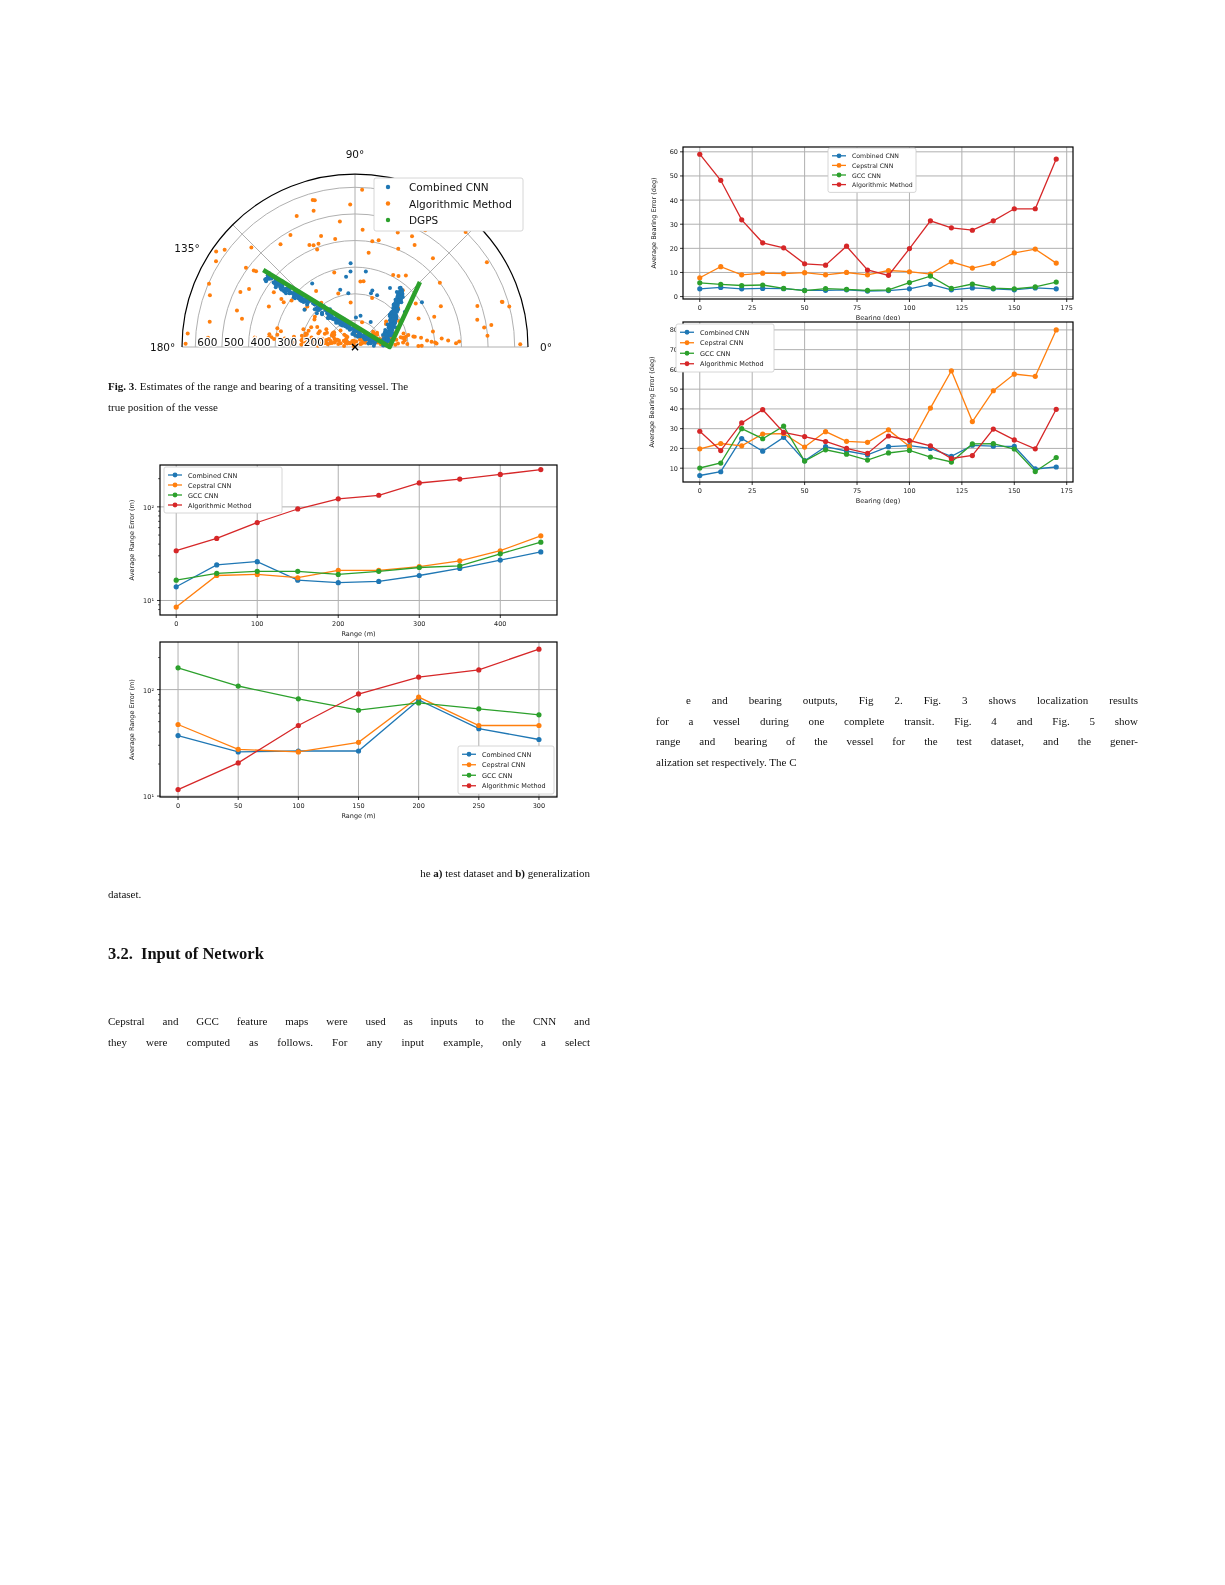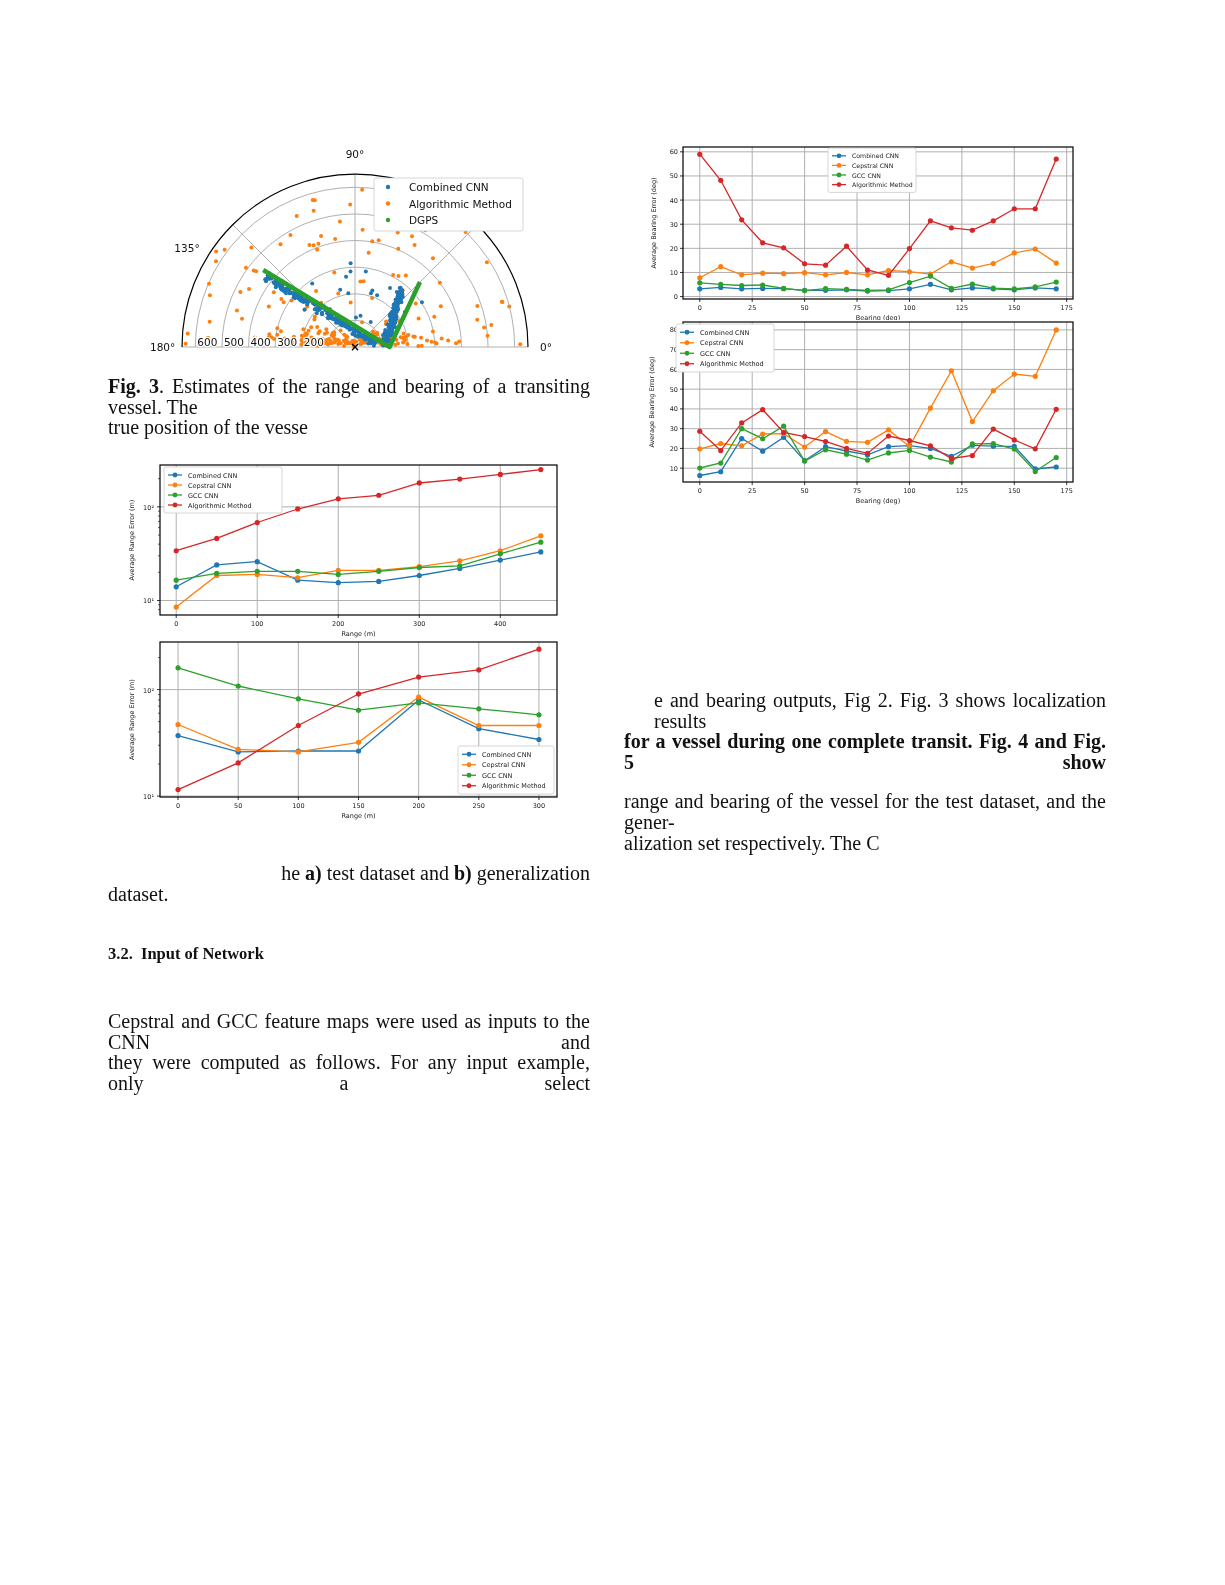--- a/index.html
+++ b/index.html
@@ -1,18 +1,18 @@
 <!DOCTYPE html>
 <html><head>
 <meta charset="utf-8">
 <style>
   html,body{margin:0;padding:0;background:#fff;}
   body{width:1225px;height:1585px;position:relative;overflow:hidden;font-family:"Liberation Serif",serif;color:#111;}
   .abs{position:absolute;}
-  .para{font-family:"Liberation Serif",serif;font-size:20px;line-height:20.6px;text-align:justify;}
+  .para{font-family:"Liberation Serif",serif;font-size:11px;line-height:20.6px;text-align:justify;}
   .fig svg text{font-family:"DejaVu Sans",sans-serif;}
   .heading{font-family:"Liberation Serif",serif;font-weight:bold;font-size:16.5px;text-align:right;}
 </style>
 </head>
 <body>
 
 <div class="abs fig" style="left:140px;top:140px;width:430px;height:225px;">
   <svg id="polar-svg" width="430" height="225">
       <path d="M 188.3846153846154 207 A 26.615384615384617 26.615384615384617 0 0 1 241.6153846153846 207" fill="none" stroke="#b0b0b0" stroke-width="1"></path>
       <path d="M 161.76923076923077 207 A 53.23076923076923 53.23076923076923 0 0 1 268.2307692307692 207" fill="none" stroke="#b0b0b0" stroke-width="1"></path>
@@ -1239,18 +1239,18 @@
         <line x1="40" x2="54" y1="38.25" y2="38.25" stroke="#2ca02c" stroke-width="1.3"></line>
         <circle cx="47" cy="38.25" r="2.4" fill="#2ca02c"></circle>
         <text x="60" y="40.75" font-size="6.5" fill="#222">GCC CNN</text>
         <line x1="40" x2="54" y1="48.75" y2="48.75" stroke="#d62728" stroke-width="1.3"></line>
         <circle cx="47" cy="48.75" r="2.4" fill="#d62728"></circle>
         <text x="60" y="51.25" font-size="6.5" fill="#222">Algorithmic Method</text>
       </g>
     </svg>
 </div>
 
-<div class="abs para" style="left:624px;top:690px;width:482px;">
+<div class="abs para" style="left:656px;top:690px;width:482px;">
   <div style="padding-left:30px;text-align-last:justify;">e and bearing outputs, Fig 2.  Fig. 3 shows localization results</div>
-  <div style="text-align-last:justify;font-weight:bold;">for a vessel during one complete transit.  Fig. 4 and Fig. 5 show</div>
-  <div style="text-align-last:justify;margin-top:19px;">range and bearing of the vessel for the test dataset, and the gener-</div>
+  <div style="text-align-last:justify;">for a vessel during one complete transit.  Fig. 4 and Fig. 5 show</div>
+  <div style="text-align-last:justify;">range and bearing of the vessel for the test dataset, and the gener-</div>
   <div>alization set respectively.  The C</div>
 </div>
 
 </body></html>

